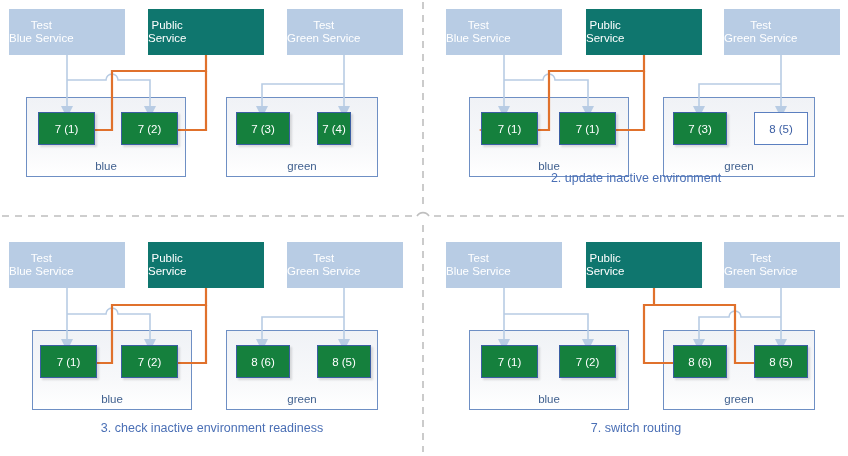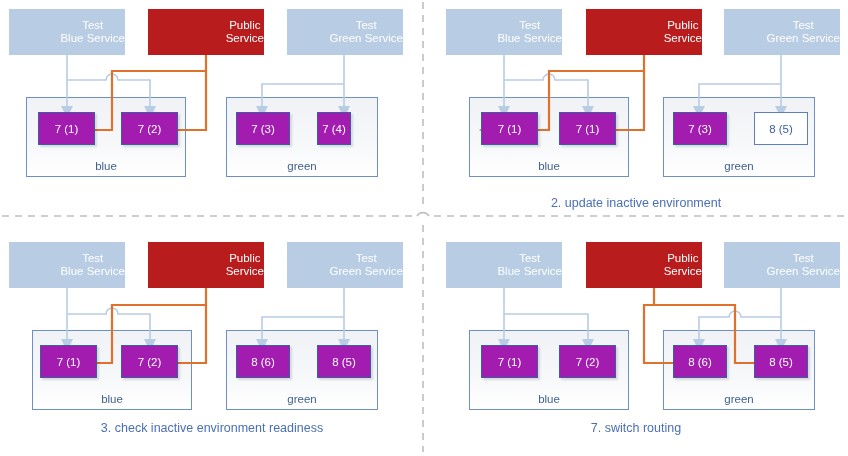--- a/index.html
+++ b/index.html
@@ -1,34 +1,34 @@
 <!DOCTYPE html>
 <html><head>
 <meta charset="utf-8">
 <style>
   html,body{margin:0;padding:0;background:#ffffff;}
   body{width:848px;height:456px;position:relative;overflow:hidden;
        font-family:"Liberation Sans","DejaVu Sans",sans-serif;}
   .panel{position:absolute;width:424px;height:228px;}
   .p1{left:0;top:0}.p2{left:424px;top:0}.p3{left:0;top:228px}.p4{left:424px;top:228px}
 
-  .svc{position:absolute;display:flex;align-items:center;justify-content:flex-end;
+  .svc{position:absolute;display:flex;align-items:center;justify-content:flex-start;
        text-align:center;color:#ffffff;font-size:11.5px;line-height:13.5px;
        box-sizing:border-box;}
   .svc.light{background:#b8cce4;}
-  .svc.dark{background:#b91c1c;}
+  .svc.dark{background:#0f766e;}
 
   .env{position:absolute;box-sizing:border-box;border:1px solid #6e8fc4;
        background:linear-gradient(180deg,#f0f2f6 0%,#f7f8fa 60%,#ffffff 100%);}
   .env-label{position:absolute;width:100%;text-align:center;color:#41618f;
        font-size:11.5px;margin-top:8px;}
 
   .node{position:absolute;display:flex;align-items:center;justify-content:center;
         box-sizing:border-box;font-size:11.5px;}
-  .node.filled{background:#a21caf;border:1px solid #3b5ea3;color:#ffffff;
+  .node.filled{background:#15803d;border:1px solid #3b5ea3;color:#ffffff;
         box-shadow:2px 2px 2px rgba(0,0,0,.13);}
   .node.hollow{background:#ffffff;border:1px solid #5b7fc0;color:#3b5ea3;}
 
   .caption{position:absolute;width:100%;text-align:center;color:#4a6fb5;
         font-size:12.5px;}
 
   svg.wires{position:absolute;left:0;top:0;width:424px;height:228px;overflow:visible;}
   .bl{fill:none;stroke:#b8cce4;stroke-width:1.6;}
   .blf{fill:#b8cce4;}
   .or{fill:none;stroke:#e0712c;stroke-width:2.2;}
@@ -135,21 +135,21 @@
   <div class="node filled" style="left:135px;top:112px;width:57px;height:33px;">
     <span>7 (1)</span>
   </div>
   <div class="node filled" style="left:249px;top:112px;width:54px;height:33px;">
     <span>7 (3)</span>
   </div>
   <div class="node hollow" style="left:330px;top:112px;width:54px;height:33px;">
     <span>8 (5)</span>
   </div>
 
-  <div class="caption" style="left:0;top:196px;">2. update inactive environment</div>
+  <div class="caption" style="left:0;top:171px;">2. update inactive environment</div>
 </div>
 
 <div class="panel p3">
 
   <div class="svc light" style="left:9px;top:14px;width:116px;height:46px;">
     <span><span>Test</span><br><span>Blue Service</span></span>
   </div>
   <div class="svc dark" style="left:148px;top:14px;width:116px;height:46px;">
     <span><span>Public</span><br><span>Service</span></span>
   </div>

